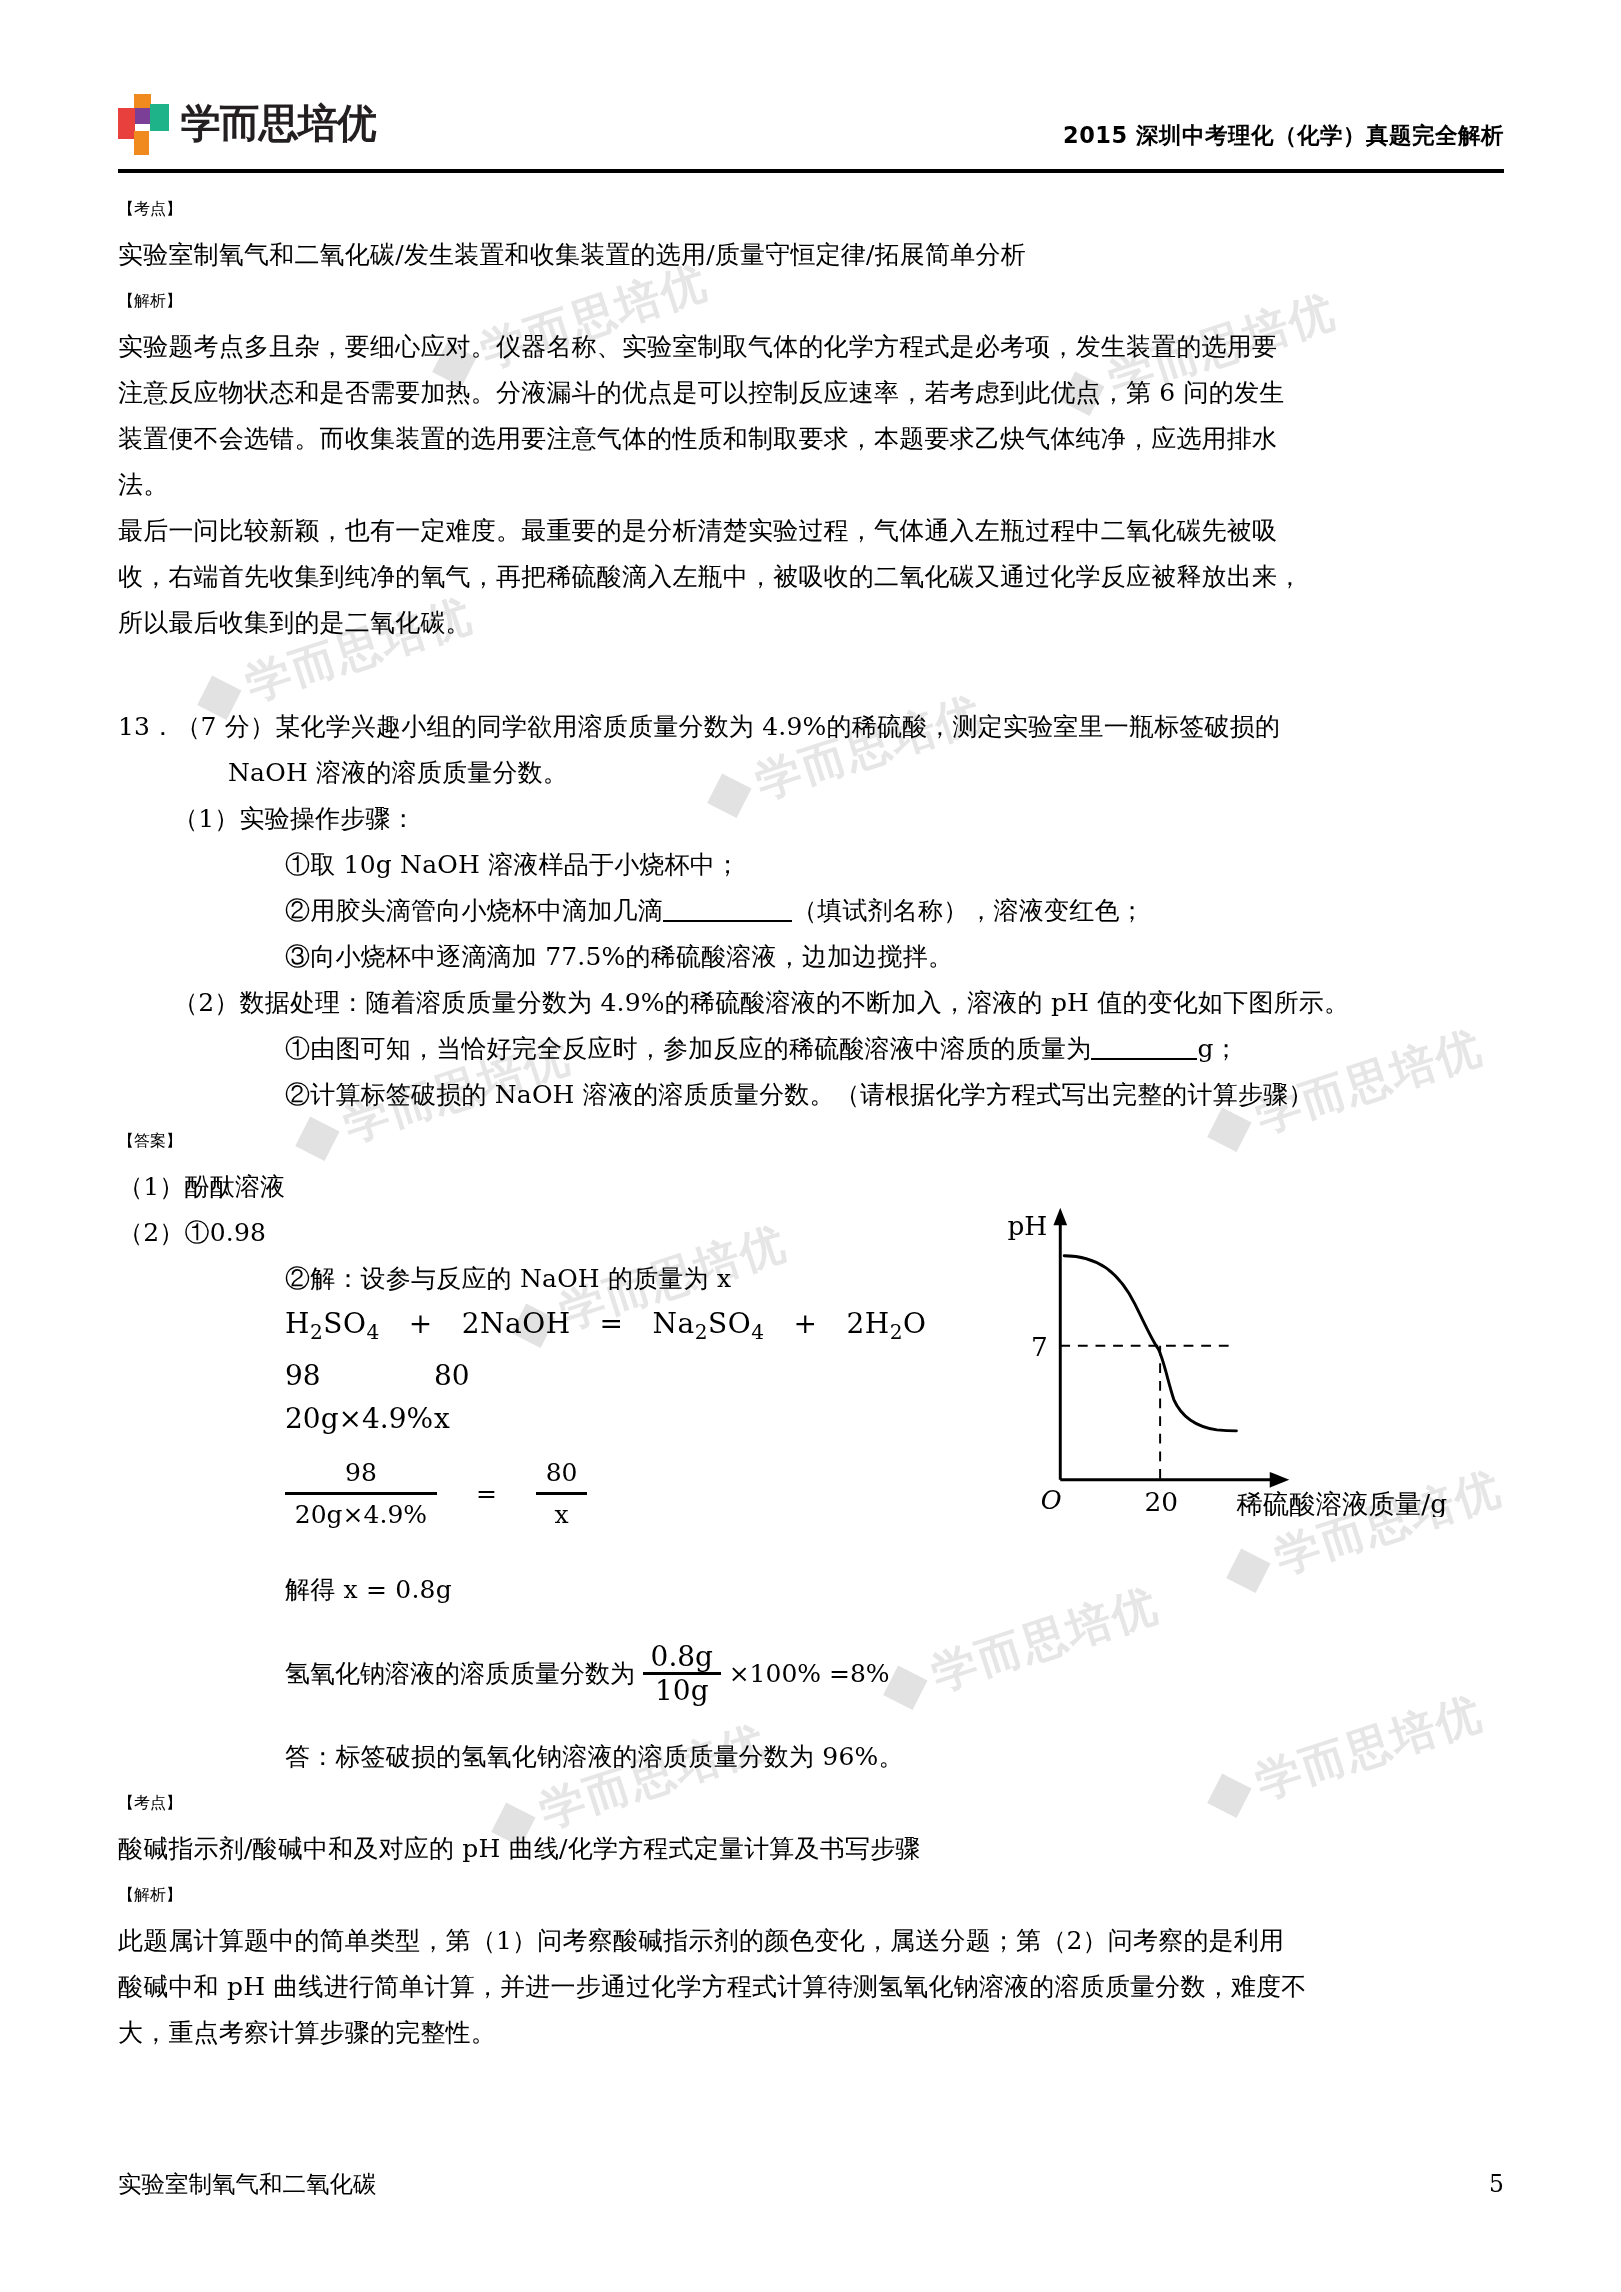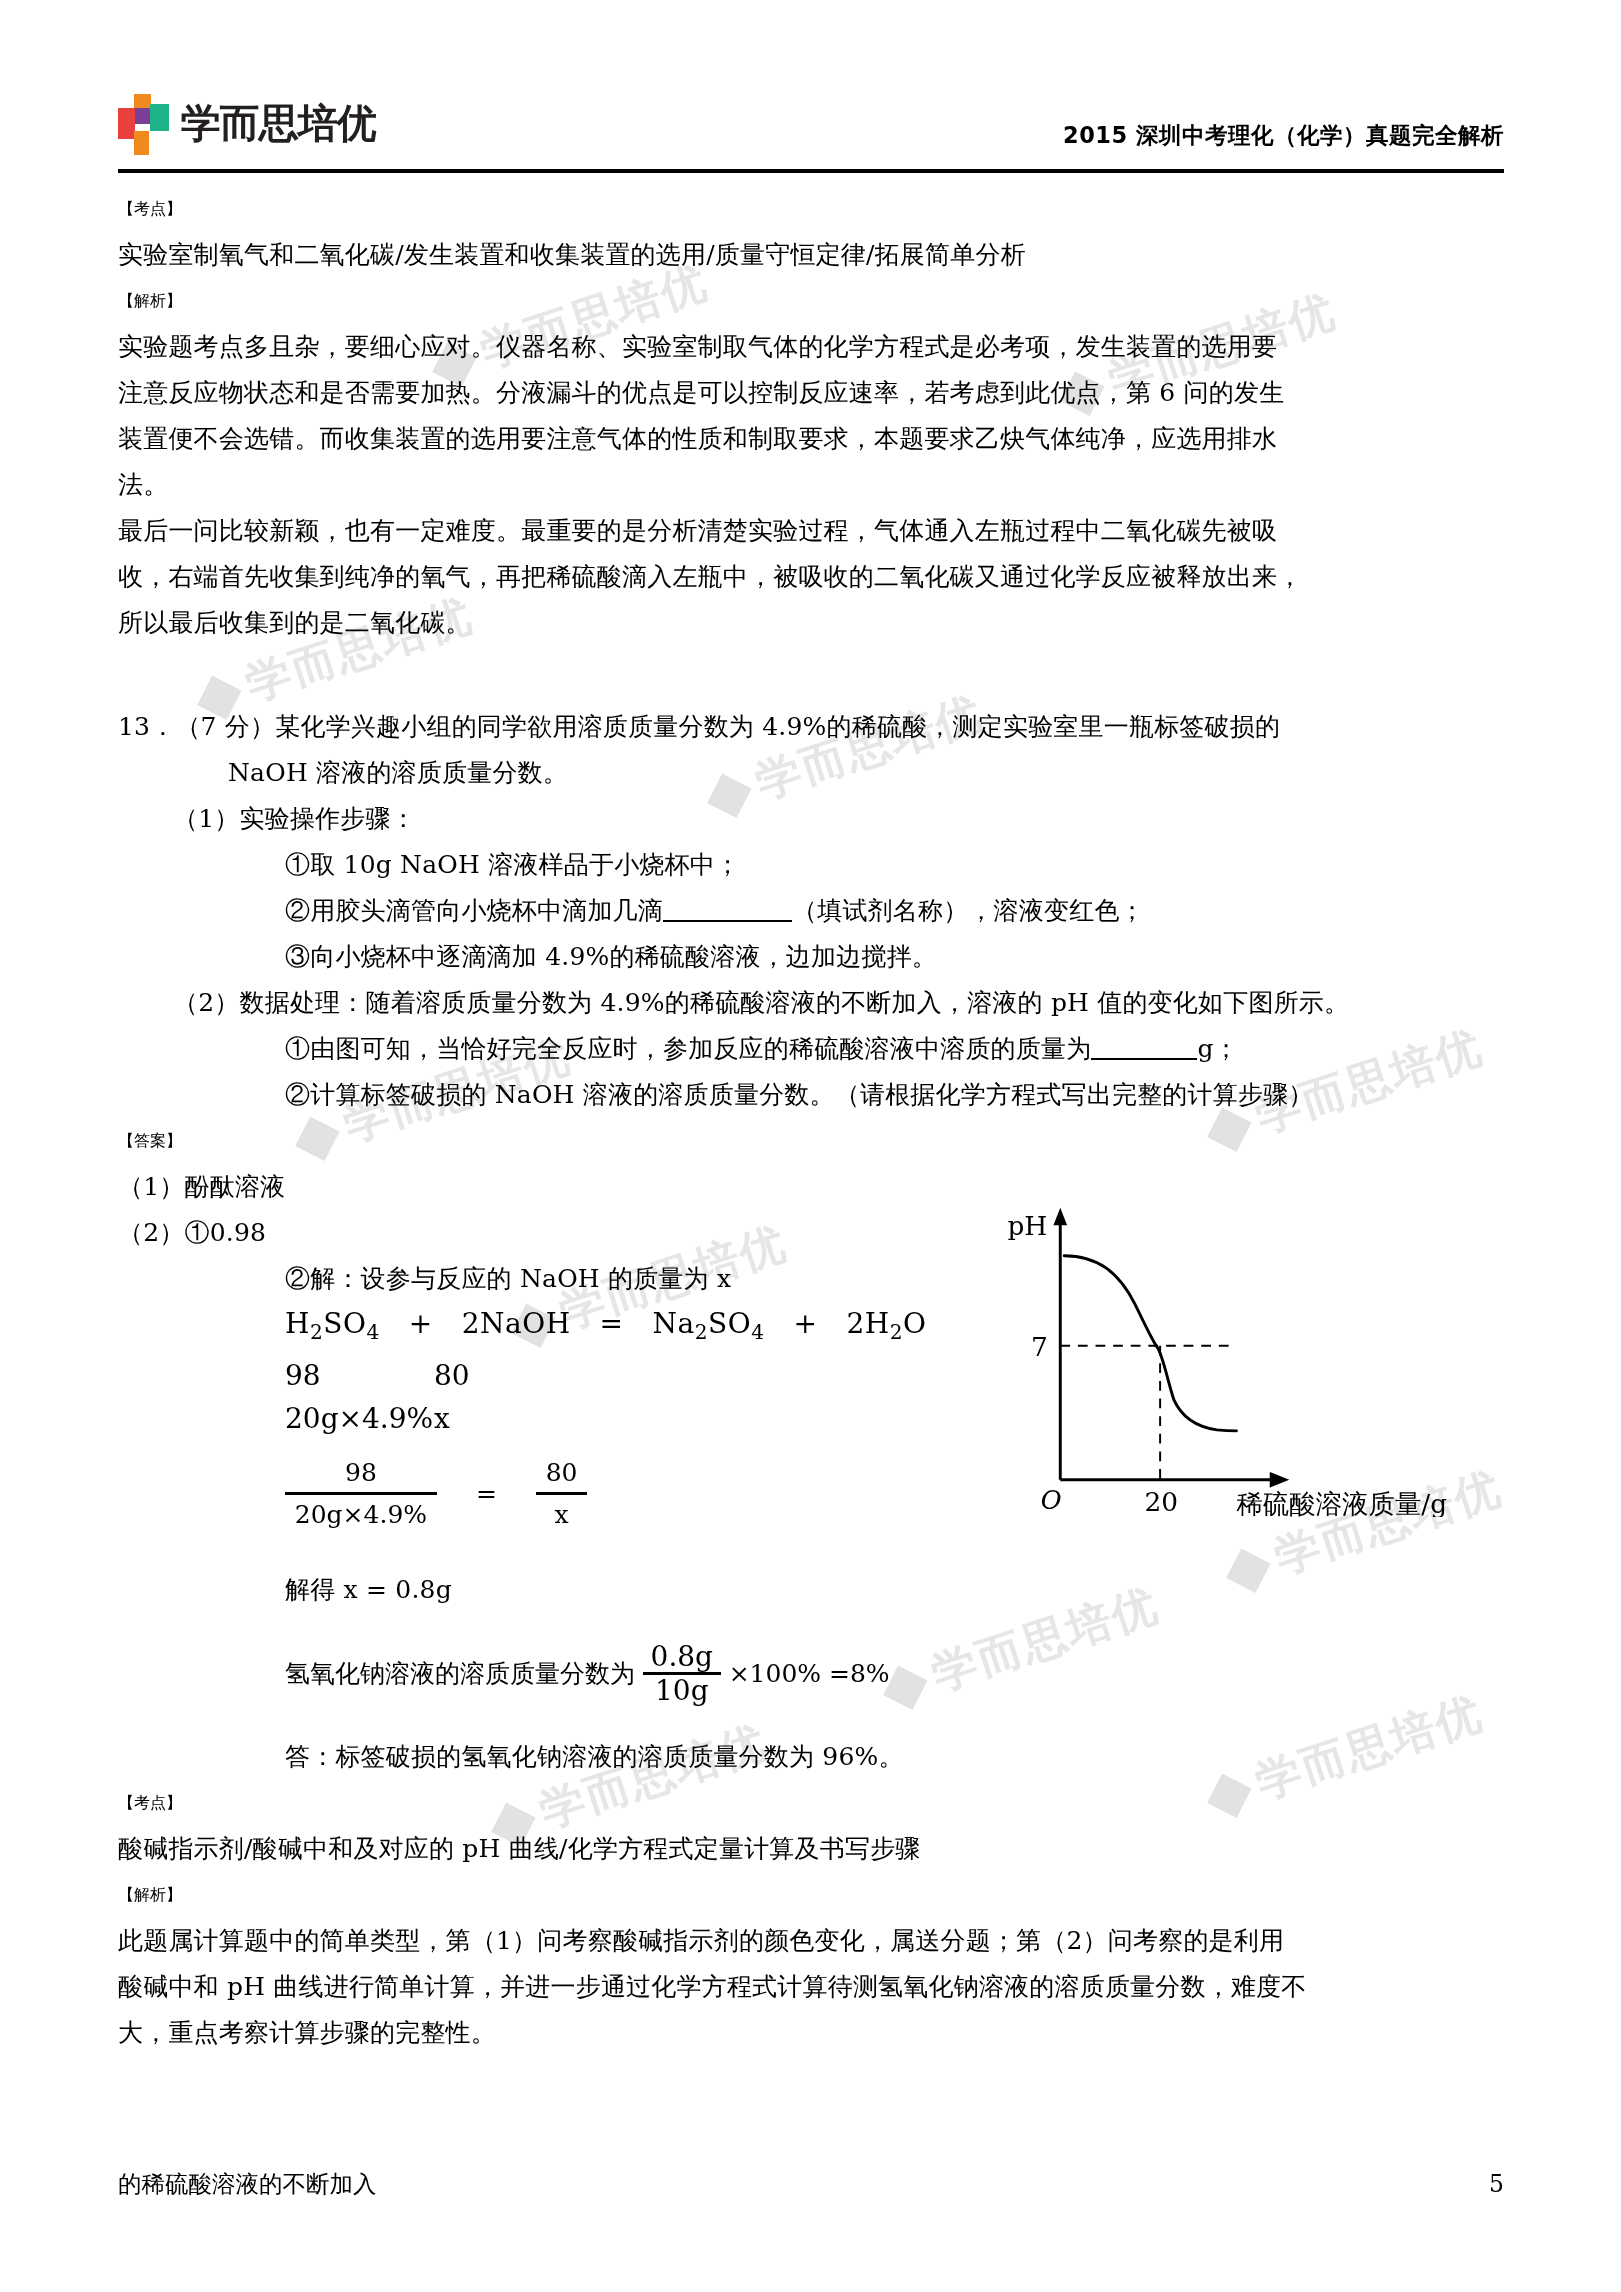--- a/index.html
+++ b/index.html
@@ -279,21 +279,21 @@
 
     <div class="line">
       <span>13．</span><span>（7 分）某化学兴趣小组的同学欲用溶质质量分数为 4.9%的稀硫酸，测定实验室里一瓶标签破损的</span>
     </div>
     <div class="line ind2">NaOH 溶液的溶质质量分数。</div>
     <div class="line ind1">（1）实验操作步骤：</div>
     <div class="line ind3">①取 10g NaOH 溶液样品于小烧杯中；</div>
     <div class="line ind3">
       <span>②用胶头滴管向小烧杯中滴加几滴</span><span class="ul ul-long"></span><span>（填试剂名称），溶液变红色；</span>
     </div>
-    <div class="line ind3">③向小烧杯中逐滴滴加 4.9%的稀硫酸溶液，边加边搅拌。</div>
+    <div class="line ind3">③向小烧杯中逐滴滴加 77.5%的稀硫酸溶液，边加边搅拌。</div>
     <div class="line ind1">（2）数据处理：随着溶质质量分数为 4.9%的稀硫酸溶液的不断加入，溶液的 pH 值的变化如下图所示。</div>
     <div class="line ind3">
       <span>①由图可知，当恰好完全反应时，参加反应的稀硫酸溶液中溶质的质量为</span><span class="ul ul-short"></span><span>g；</span>
     </div>
     <div class="line ind3">②计算标签破损的 NaOH 溶液的溶质质量分数。（请根据化学方程式写出完整的计算步骤）</div>
 
     <div class="tag">【答案】</div>
     <div class="line">（1）酚酞溶液</div>
     <div class="line">（2）①0.98</div>
     <div class="line ind3">②解：设参与反应的 NaOH 的质量为 x</div>
@@ -367,18 +367,18 @@
 
       <text class="chart-axis-label" x="38" y="42" font-size="27" fill="#000">pH</text>
       <text class="chart-axis-label" x="62" y="166" font-size="27" fill="#000">7</text>
       <text class="chart-axis-label" x="72" y="322" font-size="26" font-style="italic" fill="#000">O</text>
       <text class="chart-axis-label" x="178" y="324" font-size="27" fill="#000">20</text>
       <text x="272" y="326" font-size="27" fill="#000" font-family="DejaVu Serif, Liberation Serif, serif">稀硫酸溶液质量/g</text>
     </svg>
   </div>
 
   <div class="footer">
-    <span>的稀硫酸溶液的不断加入</span>
+    <span>实验室制氧气和二氧化碳</span>
     <span>5</span>
   </div>
 
 </div>
 
 
 </body></html>

